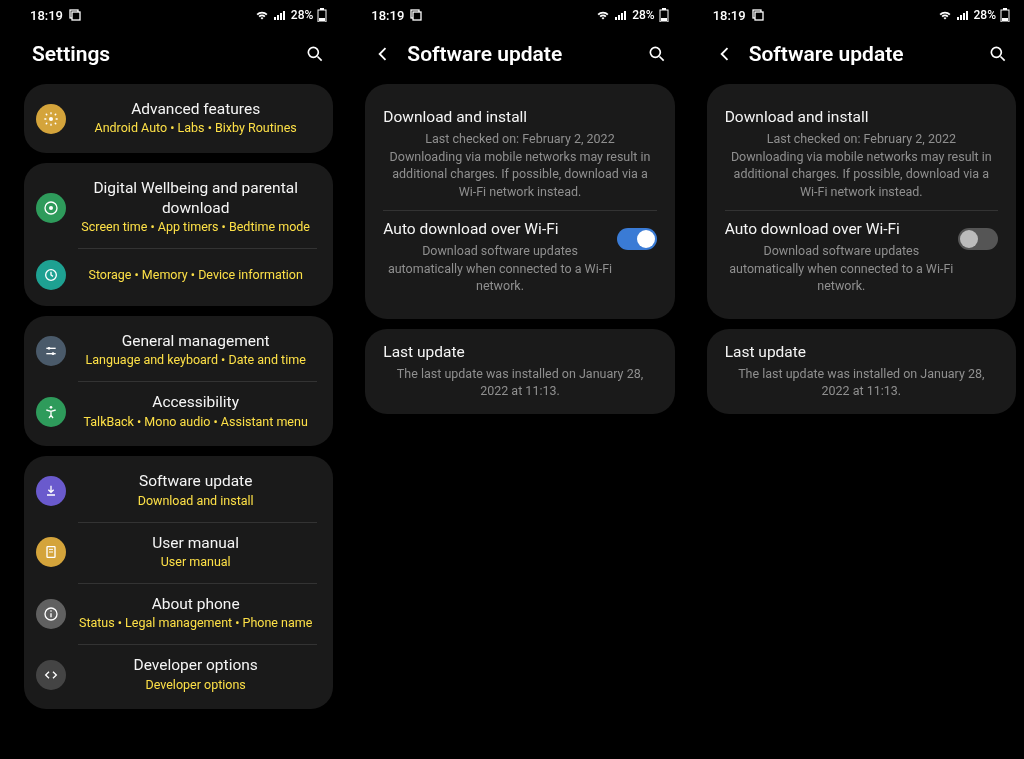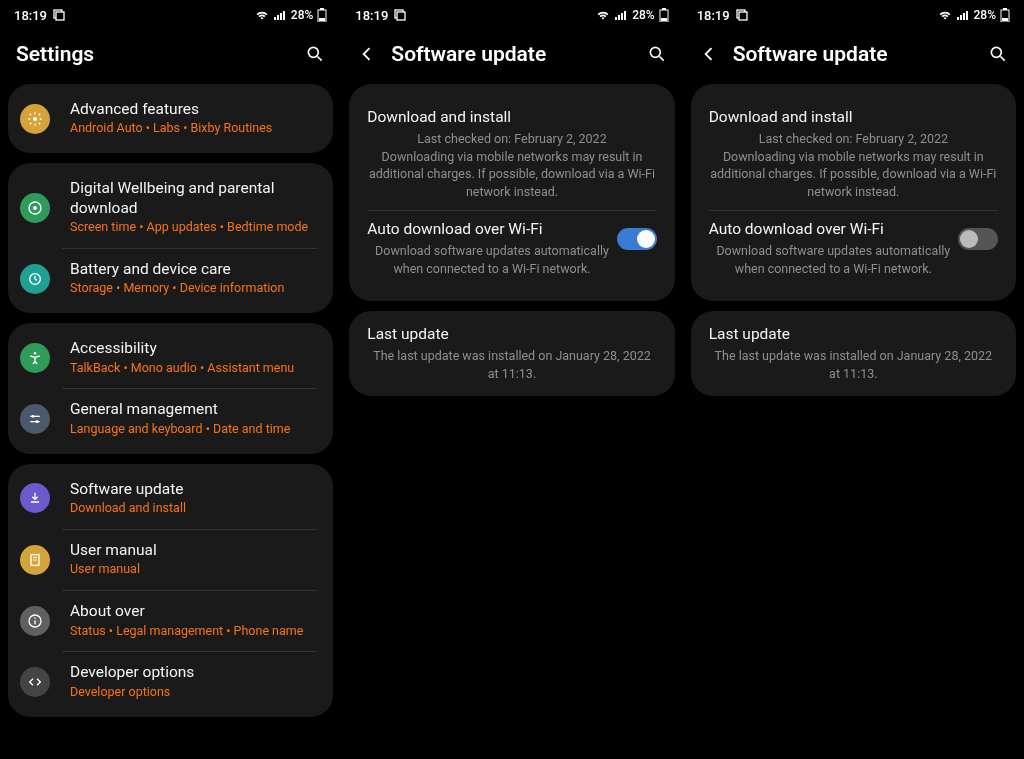--- a/index.html
+++ b/index.html
@@ -12,20 +12,21 @@
     display: flex;
     overflow: hidden;
   }
   .phone {
     width: 341.33px;
     height: 759px;
     background: #000;
     display: flex;
     flex-direction: column;
     position: relative;
+    margin-left: 16px;
   }
   .status-bar {
     height: 30px;
     display: flex;
     align-items: center;
     padding: 0 14px;
     font-size: 13px;
     font-weight: 500;
   }
   .status-left { flex: 1; display: flex; align-items: center; gap: 6px; }
@@ -47,41 +48,42 @@
   .content { display: flex; flex-direction: column; gap: 10px; padding: 0 8px; }
   .card {
     background: #1a1a1a;
     border-radius: 22px;
     padding: 4px 0;
   }
   .row {
     display: flex;
     align-items: center;
     padding: 12px 16px 12px 12px;
-    gap: 20px;
+    gap: 8px;
+    text-align: center;
   }
   .row + .row { position: relative; }
   .row + .row::before {
     content: "";
     position: absolute;
     top: 0; left: 54px; right: 16px;
     height: 1px;
     background: #333;
   }
   .icon-circle {
     width: 30px; height: 30px;
     border-radius: 50%;
     display: flex;
     align-items: center;
     justify-content: center;
     flex-shrink: 0;
   }
   .row-text { flex: 1; min-width: 0; }
   .row-title { font-size: 15.5px; color: #f5f5f5; line-height: 1.25; }
-  .row-sub { font-size: 12.5px; color: #f97316; line-height: 1.35; margin-top: 1px; }
+  .row-sub { font-size: 12.5px; color: #fde047; line-height: 1.35; margin-top: 1px; }
   .su-card {
     background: #1a1a1a;
     border-radius: 22px;
     padding: 14px 18px;
     margin: 0 8px 10px 8px;
   }
   .su-title { font-size: 15.5px; color: #f5f5f5; margin-bottom: 4px; }
   .su-desc { font-size: 12.5px; color: #8f8f8f; line-height: 1.4; text-align: center; }
   .su-section { padding: 10px 0; position: relative; }
   .su-section + .su-section::before {
@@ -180,63 +182,62 @@
       <div class="card">
         <div class="row">
       <div class="icon-circle" style="background:#2e9b5b">
             <svg width="16" height="16" viewBox="0 0 24 24">
               <circle cx="12" cy="12" r="9" fill="none" stroke="#fff" stroke-width="2"></circle>
               <circle cx="12" cy="12" r="3" fill="#fff"></circle>
             </svg>
           </div>
       <div class="row-text">
         <div class="row-title">Digital Wellbeing and parental download</div>
-        <div class="row-sub">Screen time  •  App updates  •  Bedtime mode</div>
+        <div class="row-sub">Screen time  •  App timers  •  Bedtime mode</div>
       </div>
         </div>
         <div class="row">
       <div class="icon-circle" style="background:#1ea192">
             <svg width="16" height="16" viewBox="0 0 24 24">
               <circle cx="12" cy="12" r="8" fill="none" stroke="#fff" stroke-width="2"></circle>
               <path d="M12 7v5l3 2" stroke="#fff" stroke-width="2" fill="none"></path>
             </svg>
           </div>
       <div class="row-text">
-        <div class="row-title">Battery and device care</div>
         <div class="row-sub">Storage  •  Memory  •  Device information</div>
       </div>
         </div>
       </div>
       <div class="card">
-        <div class="row">
-      <div class="icon-circle" style="background:#2e9b5b">
-            <svg width="16" height="16" viewBox="0 0 24 24">
-              <circle cx="12" cy="5" r="2" fill="#fff"></circle>
-              <path d="M5 9l7 2 7-2M12 11v6M9 21l3-4 3 4" stroke="#fff" stroke-width="2" fill="none"></path>
-            </svg>
-          </div>
-      <div class="row-text">
-        <div class="row-title">Accessibility</div>
-        <div class="row-sub">TalkBack  •  Mono audio  •  Assistant menu</div>
-      </div>
-        </div>
         <div class="row">
       <div class="icon-circle" style="background:#4a5a6a">
             <svg width="16" height="16" viewBox="0 0 24 24">
               <line x1="5" y1="8" x2="19" y2="8" stroke="#fff" stroke-width="2"></line>
               <circle cx="9" cy="8" r="2" fill="#fff"></circle>
               <line x1="5" y1="16" x2="19" y2="16" stroke="#fff" stroke-width="2"></line>
               <circle cx="15" cy="16" r="2" fill="#fff"></circle>
             </svg>
           </div>
       <div class="row-text">
         <div class="row-title">General management</div>
         <div class="row-sub">Language and keyboard  •  Date and time</div>
       </div>
         </div>
+        <div class="row">
+      <div class="icon-circle" style="background:#2e9b5b">
+            <svg width="16" height="16" viewBox="0 0 24 24">
+              <circle cx="12" cy="5" r="2" fill="#fff"></circle>
+              <path d="M5 9l7 2 7-2M12 11v6M9 21l3-4 3 4" stroke="#fff" stroke-width="2" fill="none"></path>
+            </svg>
+          </div>
+      <div class="row-text">
+        <div class="row-title">Accessibility</div>
+        <div class="row-sub">TalkBack  •  Mono audio  •  Assistant menu</div>
+      </div>
+        </div>
       </div>
       <div class="card">
         <div class="row">
       <div class="icon-circle" style="background:#6a5acd">
             <svg width="16" height="16" viewBox="0 0 24 24">
               <path d="M12 4v10M8 10l4 4 4-4M6 18h12" stroke="#fff" stroke-width="2" fill="none"></path>
             </svg>
           </div>
       <div class="row-text">
         <div class="row-title">Software update</div>
@@ -258,21 +259,21 @@
         </div>
         <div class="row">
       <div class="icon-circle" style="background:#606060">
             <svg width="16" height="16" viewBox="0 0 24 24">
               <circle cx="12" cy="12" r="9" fill="none" stroke="#fff" stroke-width="2"></circle>
               <line x1="12" y1="11" x2="12" y2="17" stroke="#fff" stroke-width="2"></line>
               <circle cx="12" cy="7.5" r="1.2" fill="#fff"></circle>
             </svg>
           </div>
       <div class="row-text">
-        <div class="row-title">About over</div>
+        <div class="row-title">About phone</div>
         <div class="row-sub">Status  •  Legal management  •  Phone name</div>
       </div>
         </div>
         <div class="row">
       <div class="icon-circle" style="background:#444">
             <svg width="16" height="16" viewBox="0 0 24 24">
               <path d="M9 7l-5 5 5 5M15 7l5 5-5 5" stroke="#fff" stroke-width="2" fill="none"></path>
             </svg>
           </div>
       <div class="row-text">

